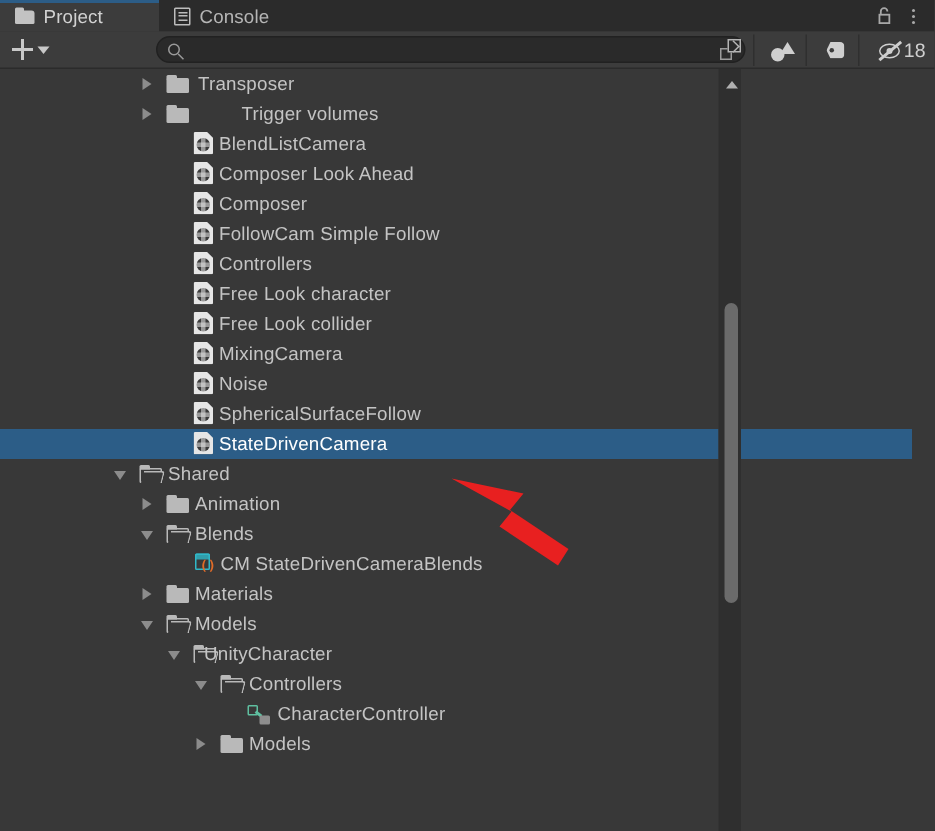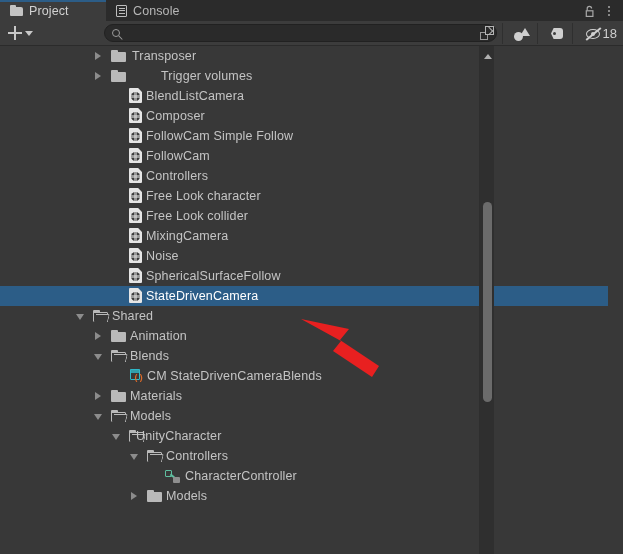--- a/index.html
+++ b/index.html
@@ -210,33 +210,33 @@
       <div class="row">
         <span class="sceneicon" style="position: absolute; left: 129px; top: 2px;">
           <span class="ball"></span>
         </span>
         <span class="lbl" style="position: absolute; left: 146px;">BlendListCamera</span>
       </div>
       <div class="row">
         <span class="sceneicon" style="position: absolute; left: 129px; top: 2px;">
           <span class="ball"></span>
         </span>
+        <span class="lbl" style="position: absolute; left: 146px;">Composer Look Ahead</span>
+      </div>
+      <div class="row">
+        <span class="sceneicon" style="position: absolute; left: 129px; top: 2px;">
+          <span class="ball"></span>
+        </span>
         <span class="lbl" style="position: absolute; left: 146px;">Composer</span>
       </div>
       <div class="row">
         <span class="sceneicon" style="position: absolute; left: 129px; top: 2px;">
           <span class="ball"></span>
         </span>
         <span class="lbl" style="position: absolute; left: 146px;">FollowCam Simple Follow</span>
-      </div>
-      <div class="row">
-        <span class="sceneicon" style="position: absolute; left: 129px; top: 2px;">
-          <span class="ball"></span>
-        </span>
-        <span class="lbl" style="position: absolute; left: 146px;">FollowCam</span>
       </div>
       <div class="row">
         <span class="sceneicon" style="position: absolute; left: 129px; top: 2px;">
           <span class="ball"></span>
         </span>
         <span class="lbl" style="position: absolute; left: 146px;">Controllers</span>
       </div>
       <div class="row">
         <span class="sceneicon" style="position: absolute; left: 129px; top: 2px;">
           <span class="ball"></span>

